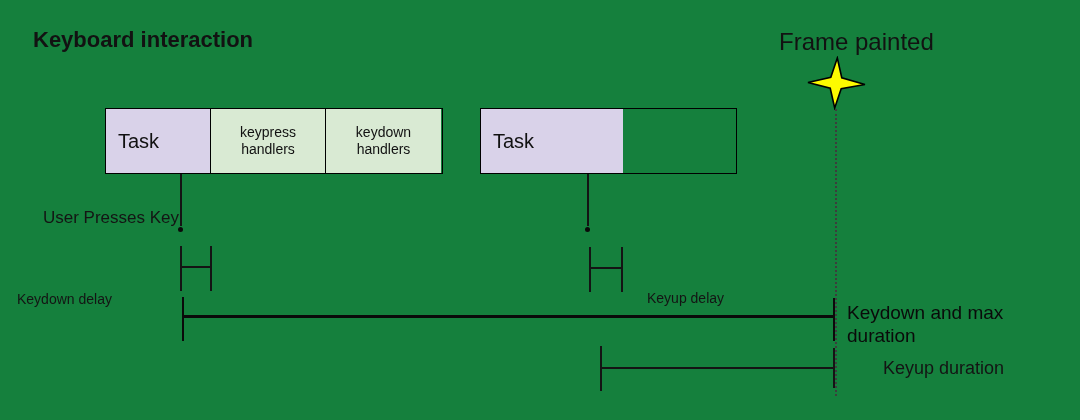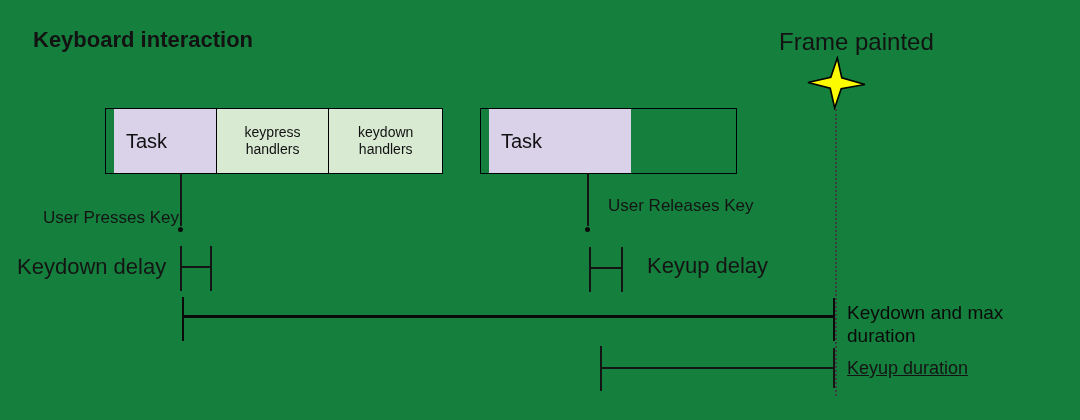--- a/index.html
+++ b/index.html
@@ -33,21 +33,20 @@
     color: #121212;
   }
 
   
   .task-row {
     display: flex;
     border: 1.5px solid #000;
     box-sizing: border-box;
     height: 66px;
     top: 108px;
-    padding-left: 8px;
   }
   .cell {
     box-sizing: border-box;
     height: 100%;
     display: flex;
     align-items: center;
   }
   .cell + .cell { border-left: 1.5px solid #000; }
   .task-cell {
     font-size: 20px;
@@ -79,24 +78,25 @@
     border-left: 2px dotted #3d3d3d;
   }
 
   .small-label {
     font-size: 17px;
     line-height: 19px;
     white-space: nowrap;
     color: #141414;
   }
   .delay-label {
-    font-size: 22px;
+    font-size: 14px;
     line-height: 20px;
     white-space: nowrap;
     color: #141414;
+    margin-top: 32px;
   }
   .duration-label-bold {
     font-size: 19px;
     font-weight: normal;
     line-height: 23px;
     width: 180px;
     color: #0a0a0a;
   }
   .duration-label {
     font-size: 18px;
@@ -138,35 +138,34 @@
       <span>Task</span>
     </div>
   </div>
 
   <div class="abs vline" style="left:180px; top:174px; height:52px;"></div>
   <div class="abs dot" style="left:178px; top:227px;"></div>
   <div class="abs small-label" style="left:43px; top:208px;">User Presses Key</div>
 
   <div class="abs vline" style="left:587px; top:174px; height:52px;"></div>
   <div class="abs dot" style="left:585px; top:227px;"></div>
-  <div class="abs small-label" style="left:608px; top:196px;">User Releases Key</div>
 
   <div class="abs tick" style="left:180px; top:246px; height:45px;"></div>
   <div class="abs tick" style="left:210px; top:246px; height:45px;"></div>
   <div class="abs hline" style="left:180px; top:266px; width:31px;"></div>
   <div class="abs delay-label" style="left:17px; top:257px;">Keydown delay</div>
 
   <div class="abs tick" style="left:589px; top:247px; height:45px;"></div>
   <div class="abs tick" style="left:621px; top:247px; height:45px;"></div>
   <div class="abs hline" style="left:589px; top:267px; width:33px;"></div>
   <div class="abs delay-label" style="left:647px; top:256px;">Keyup delay</div>
 
   <div class="abs tick-thick" style="left:182px; top:297px; height:44px;"></div>
   <div class="abs tick-thick" style="left:833px; top:298px; height:43px;"></div>
   <div class="abs hline-thick" style="left:182px; top:315px; width:653px;"></div>
   <div class="abs duration-label-bold" style="left:847px; top:301px;">Keydown and max duration</div>
 
   <div class="abs tick" style="left:600px; top:346px; height:45px;"></div>
   <div class="abs tick" style="left:833px; top:348px; height:40px;"></div>
   <div class="abs hline" style="left:600px; top:367px; width:234px;"></div>
-  <div class="abs duration-label" style="left:847px; top:358px;text-decoration:underline;">Keyup duration</div>
+  <div class="abs duration-label" style="left:883px; top:358px;">Keyup duration</div>
 
 </div>
 
 </body></html>

